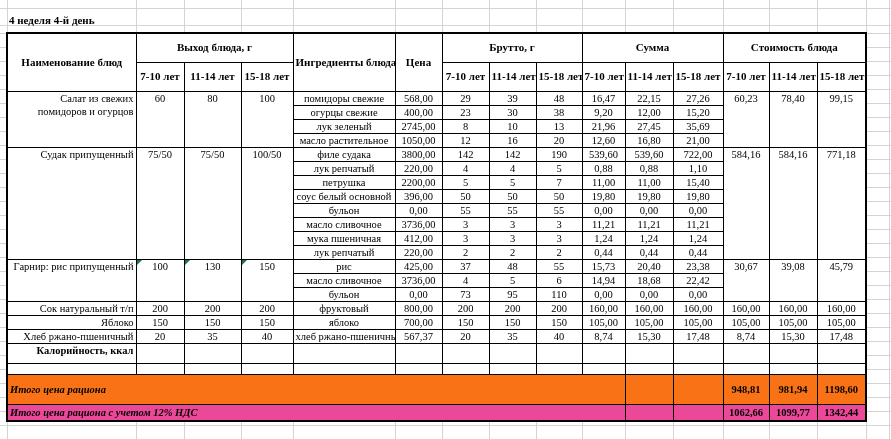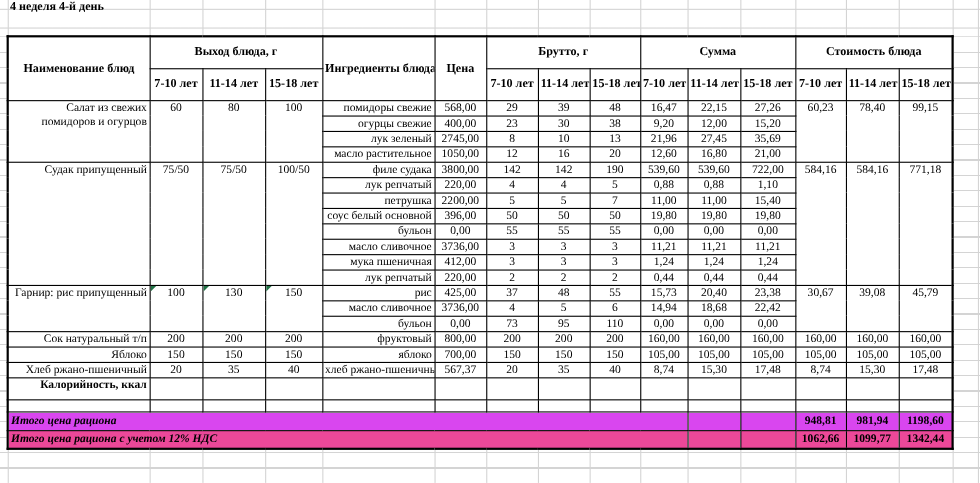--- a/index.html
+++ b/index.html
@@ -25,34 +25,34 @@
       linear-gradient(#d4d4d4,#d4d4d4);
     background-position:
       0 8px, 0 25px, 0 33px,
       7px 0,136px 0,184px 0,241px 0,293px 0,395px 0,442px 0,489px 0,
       536px 0,582px 0,625px 0,673px 0,723px 0,769px 0,817px 0,866px 0,889px 0;
     background-size:
       100% 1px, 100% 1px, 100% 406px,
       1px 100%,1px 100%,1px 100%,1px 100%,1px 100%,1px 100%,1px 100%,1px 100%,
       1px 100%,1px 100%,1px 100%,1px 100%,1px 100%,1px 100%,1px 100%,1px 100%,1px 100%;
   }
-  .title{position:absolute;left:9px;top:0;font-size:11px;font-weight:bold;white-space:nowrap}
+  .title{position:absolute;left:9px;top:14px;font-size:11px;font-weight:bold;white-space:nowrap}
   #tbl{
     position:absolute;left:6px;top:32px;width:861px;background:#fff;
     border-collapse:collapse;table-layout:fixed;font-size:10.5px;
     border:2px solid #000;
   }
   #tbl th,#tbl td{border:1px solid #000;padding:0 2px;overflow:hidden;line-height:13px}
   #tbl th{font-weight:bold;text-align:center;vertical-align:middle;font-size:11px;white-space:nowrap}
   thead tr{height:29px}
   thead tr.sub th{border-bottom-width:2px}
   tbody tr{height:14px}
   .c-name{text-align:right;vertical-align:top;white-space:normal;line-height:12px;padding-top:1px}
   .bld{font-weight:bold}
-  .c-ing{text-align:right;white-space:nowrap;vertical-align:top}
+  .c-ing{text-align:center;white-space:nowrap;vertical-align:top}
   .c-price{text-align:center;white-space:nowrap;vertical-align:top}
   .c-ctr{text-align:center;white-space:nowrap;vertical-align:top}
   .thick-l{border-left-width:2px}
   .flag{position:relative}
   .flag::before{content:'';position:absolute;top:0;left:0;width:0;height:0;
     border-top:5px solid #217346;border-right:5px solid transparent}
   tr.total td{font-weight:bold}
   .t-label{font-style:italic;text-align:left;white-space:nowrap}
   .t-val{text-align:center;white-space:nowrap}
 </style>
@@ -356,21 +356,21 @@
         <td class="c-ctr"></td>
         <td class="c-ctr"></td>
         <td class="c-ctr"></td>
         <td class="c-ctr"></td>
         <td class="c-ctr"></td>
         <td class="c-ctr"></td>
         <td class="c-ctr thick-l"></td>
         <td class="c-ctr"></td>
         <td class="c-ctr"></td>
       </tr>
-      <tr class="total" style="height: 17px; background: #d946ef;">
+      <tr class="total" style="height: 30px; background: #f97316;">
         <td class="t-label" colspan="10">Итого цена рациона</td>
         <td></td>
         <td></td>
         <td class="t-val thick-l">948,81</td>
         <td class="t-val">981,94</td>
         <td class="t-val">1198,60</td>
       </tr>
       <tr class="total" style="height: 17px; background: #ec4899;">
         <td class="t-label" colspan="10">Итого цена рациона с учетом 12% НДС</td>
         <td></td>

